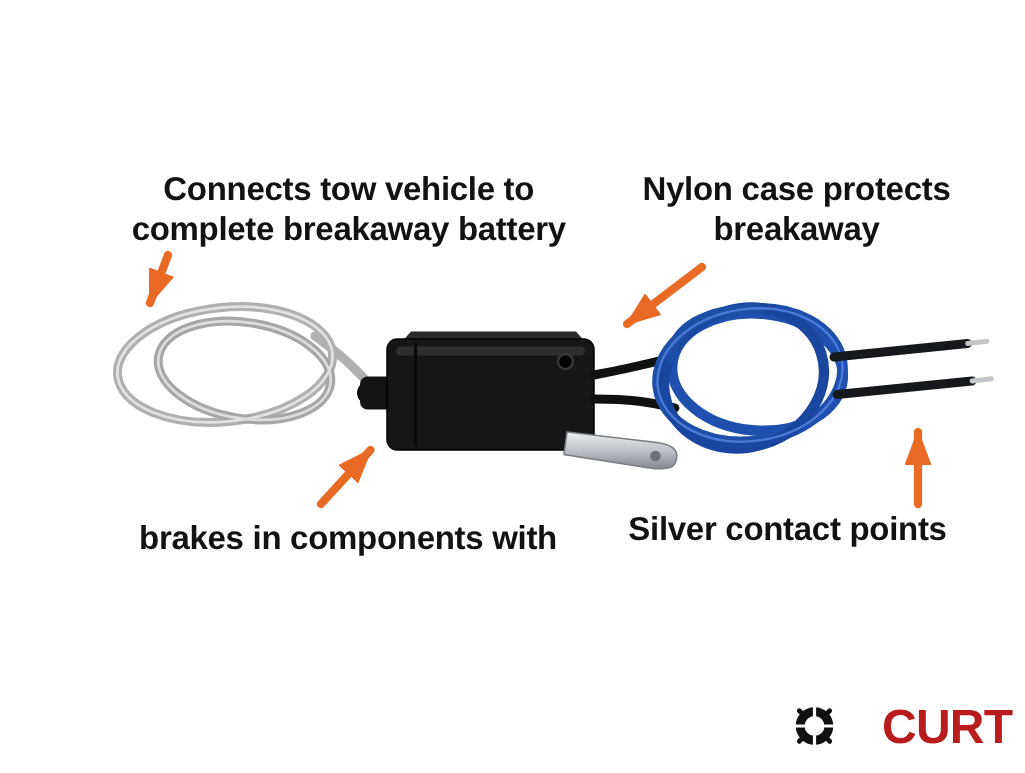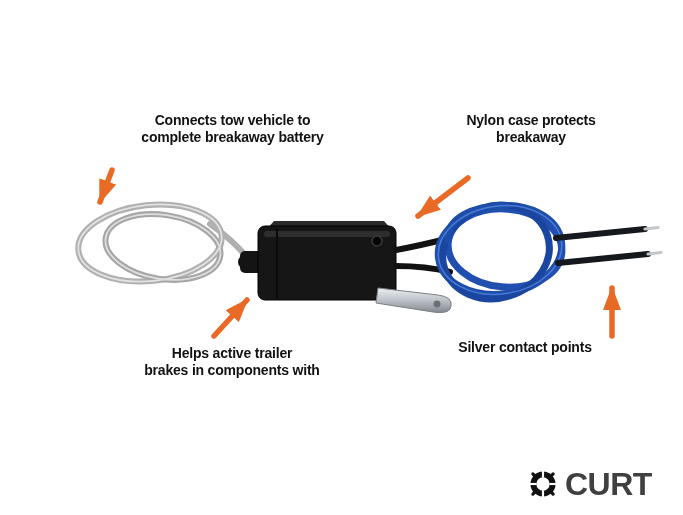--- a/index.html
+++ b/index.html
@@ -3,33 +3,34 @@
 <meta charset="utf-8">
 <style>
   html,body { margin:0; padding:0; background:#ffffff; }
   .canvas {
     position:relative; width:683px; height:515px; background:#ffffff;
     overflow:hidden; font-family:"Liberation Sans", sans-serif;
   }
   .art { position:absolute; left:0; top:0; }
   .callout {
     position:absolute; text-align:center; color:#121212;
-    font-weight:bold; font-size:14px; line-height:1.24; letter-spacing:-0.2px;
+    font-weight:bold; font-size:22px; line-height:1.24; letter-spacing:-0.2px;
   }
   .callout-tl { left:75px;  top:112px; width:315px; }
   .callout-tr { left:400px; top:112px; width:262px; }
   .callout-bl { left:58px;  top:345px; width:348px; }
   .callout-br { left:400px; top:339px; width:250px; }
   .logo {
     position:absolute; left:527px; top:468px;
     display:flex; align-items:center; gap:6px;
   }
   .logo .wordmark {
-    font-size:32px; font-weight:bold; color:#404040; letter-spacing:-0.5px;
+    font-size:32px; font-weight:bold; color:#b91c1c; letter-spacing:-0.5px;
     line-height:1;
+    margin-left:23px;
   }
 </style>
 </head>
 <body>
 
 <div class="canvas">
 
   <svg class="art" width="683" height="515" viewBox="0 0 683 515">
     <defs>
       <marker id="arrowhead" markerUnits="userSpaceOnUse" markerWidth="28" markerHeight="22" refX="22" refY="9" orient="auto">
@@ -100,21 +101,20 @@
     <div>Connects tow vehicle to</div>
     <div>complete breakaway battery</div>
   </div>
 
   <div class="callout callout-tr">
     <div>Nylon case protects</div>
     <div>breakaway</div>
   </div>
 
   <div class="callout callout-bl">
-    <div>Helps active trailer</div>
     <div>brakes in components with</div>
   </div>
 
   <div class="callout callout-br">
     <div>Silver contact points</div>
   </div>
 
   <div class="logo">
     <svg width="32" height="32" viewBox="0 0 30 30">
       <circle cx="15" cy="15" r="9" fill="none" stroke="#111111" stroke-width="5.5"></circle>

